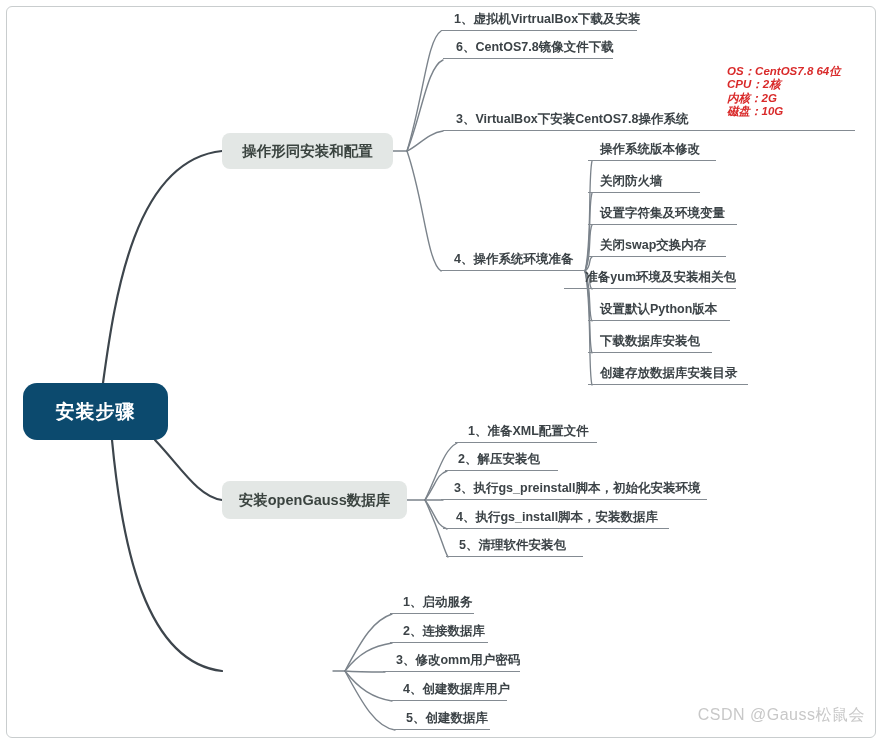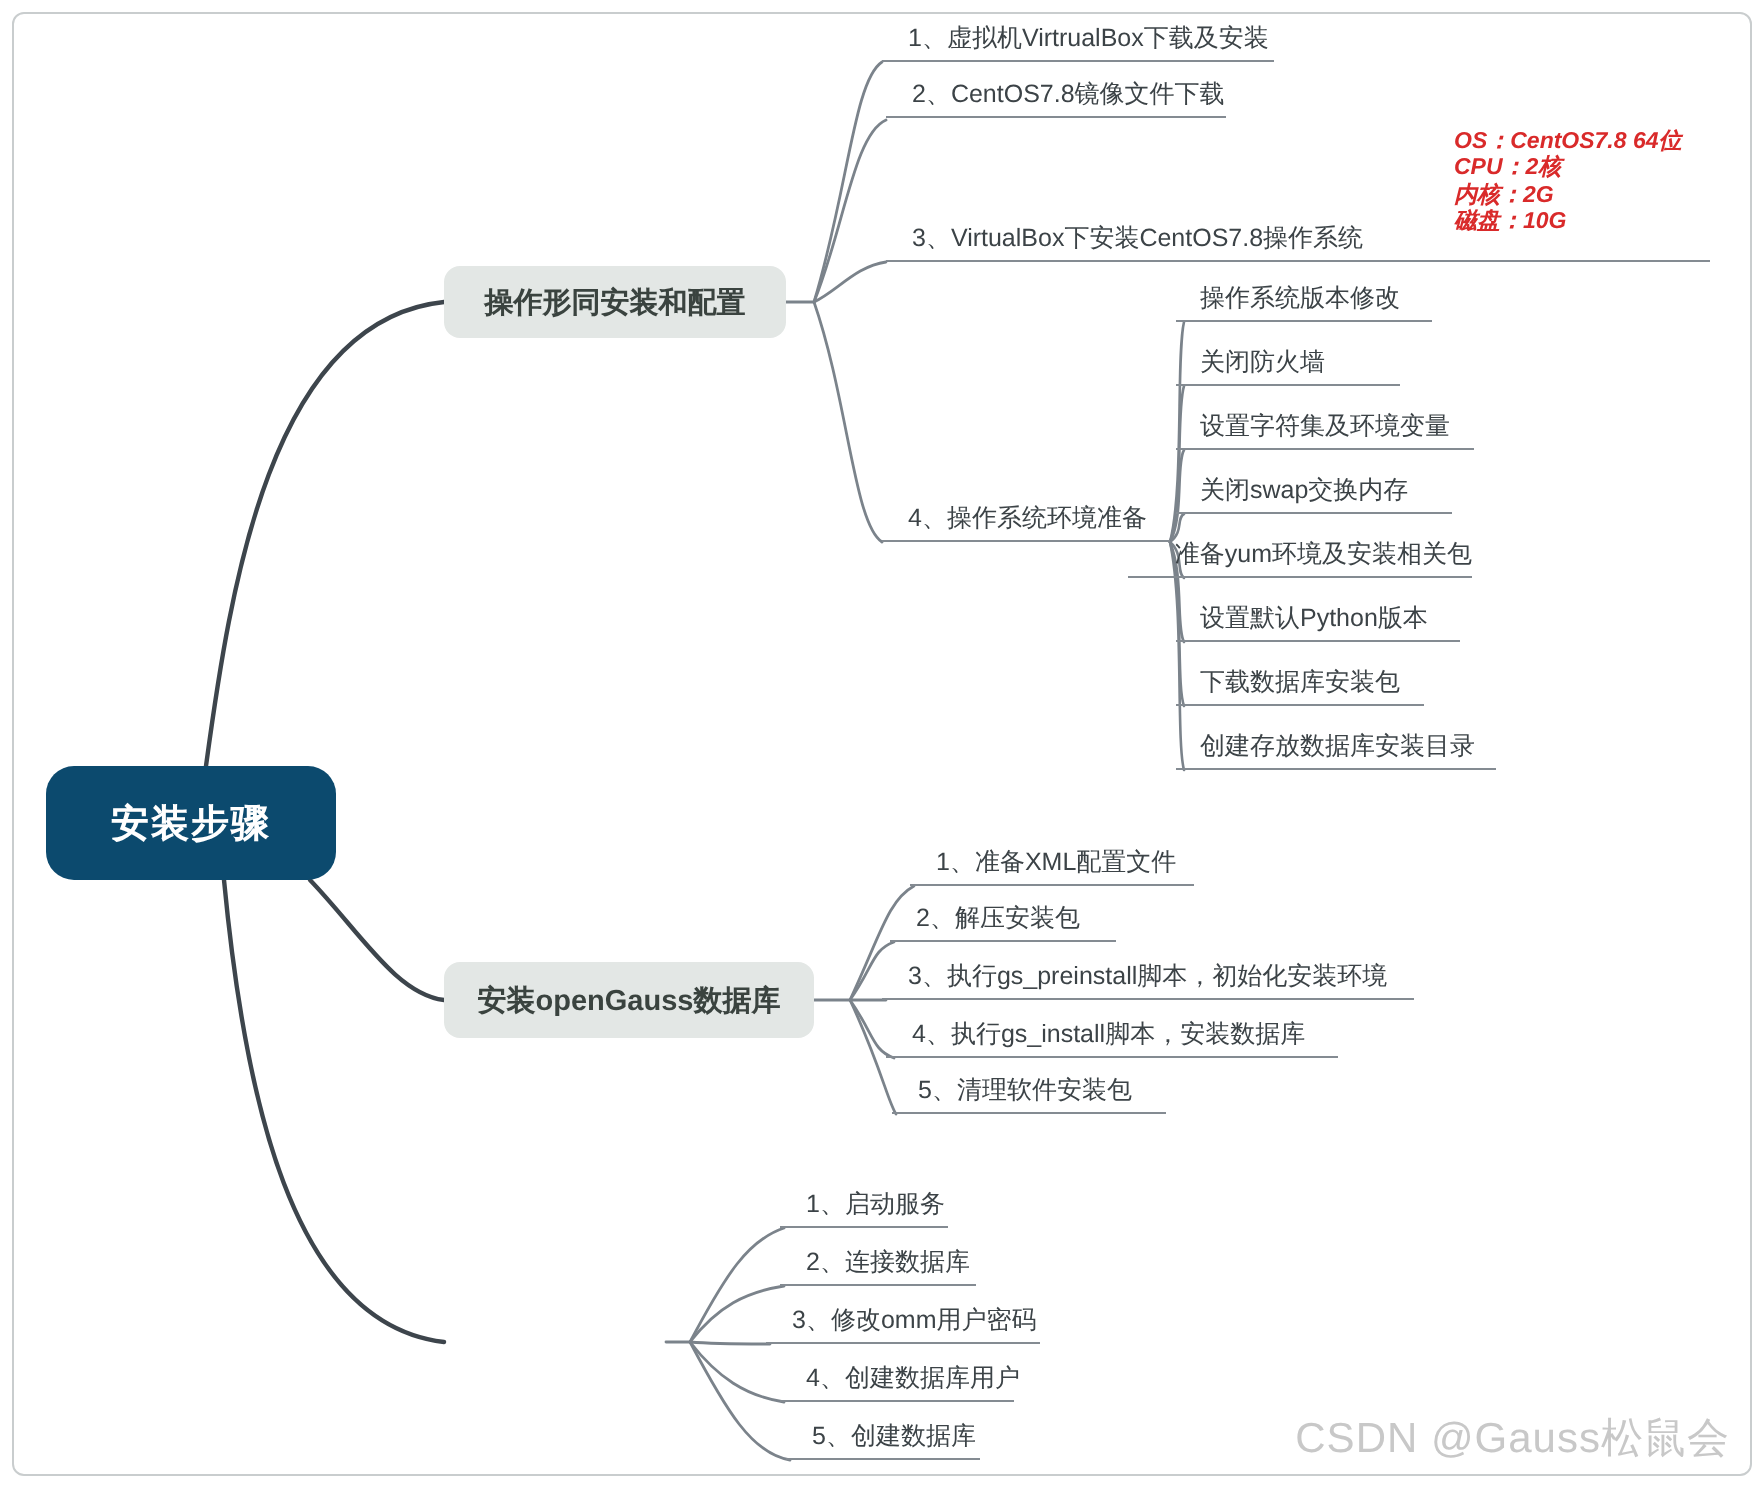--- a/index.html
+++ b/index.html
@@ -24,27 +24,27 @@
   .branch{
     background:#e3e7e5;color:#3a433f;border-radius:8px;
     font-size:14.5px;font-weight:bold;
   }
   .leaf{
     position:absolute;height:20px;border-bottom:1.6px solid #848b92;
     display:flex;align-items:flex-end;white-space:nowrap;box-sizing:content-box;
     cursor:pointer;
   }
   .leaf .lt{
-    padding:0 0 2px 13px;font-size:12.5px;font-weight:400;color:#3c4347;line-height:1.25;
+    padding:0 0 2px 13px;font-size:12.5px;font-weight:700;color:#3c4347;line-height:1.25;
   }
   .leaf.sub .lt{padding-left:12px;}
   .note{position:absolute;left:727px;top:65px;cursor:pointer;font-style:italic;}
   .note div{font-size:11.5px;font-weight:bold;color:#d92a2a;line-height:13.4px;white-space:nowrap;}
   .watermark{
-    position:absolute;right:17px;top:705px;font-size:21px;color:#c8c8c8;
+    position:absolute;right:17px;top:705px;font-size:16px;color:#c8c8c8;
     letter-spacing:0.5px;white-space:nowrap;
   }
 </style>
 </head>
 <body>
 
 <div class="stage">
   <div class="frame"></div>
 
   <svg class="edges" width="882" height="746">
@@ -85,21 +85,21 @@
 
   <div class="node root" style="left:23px;top:383px;width:145px;height:57px;">安装步骤</div>
 
   <div class="node branch" style="left:222px;top:481px;width:185px;height:38px;">安装openGauss数据库</div>
   <div class="node branch" style="left:222px;top:133px;width:171px;height:36px;">操作形同安装和配置</div>
 
   <div class="leaf" style="left:441px;top:10px;width:196px;">
     <span class="lt">1、虚拟机VirtrualBox下载及安装</span>
   </div>
   <div class="leaf" style="left:443px;top:38px;width:170px;">
-    <span class="lt">2、CentOS7.8镜像文件下载</span>
+    <span class="lt">6、CentOS7.8镜像文件下载</span>
   </div>
   <div class="leaf" style="left:443px;top:110px;width:412px;">
     <span class="lt">3、VirtualBox下安装CentOS7.8操作系统</span>
   </div>
   <div class="leaf" style="left:441px;top:250px;width:144px;">
     <span class="lt">4、操作系统环境准备</span>
   </div>
 
   <div class="note">
     <div>OS：CentOS7.8 64位</div>

